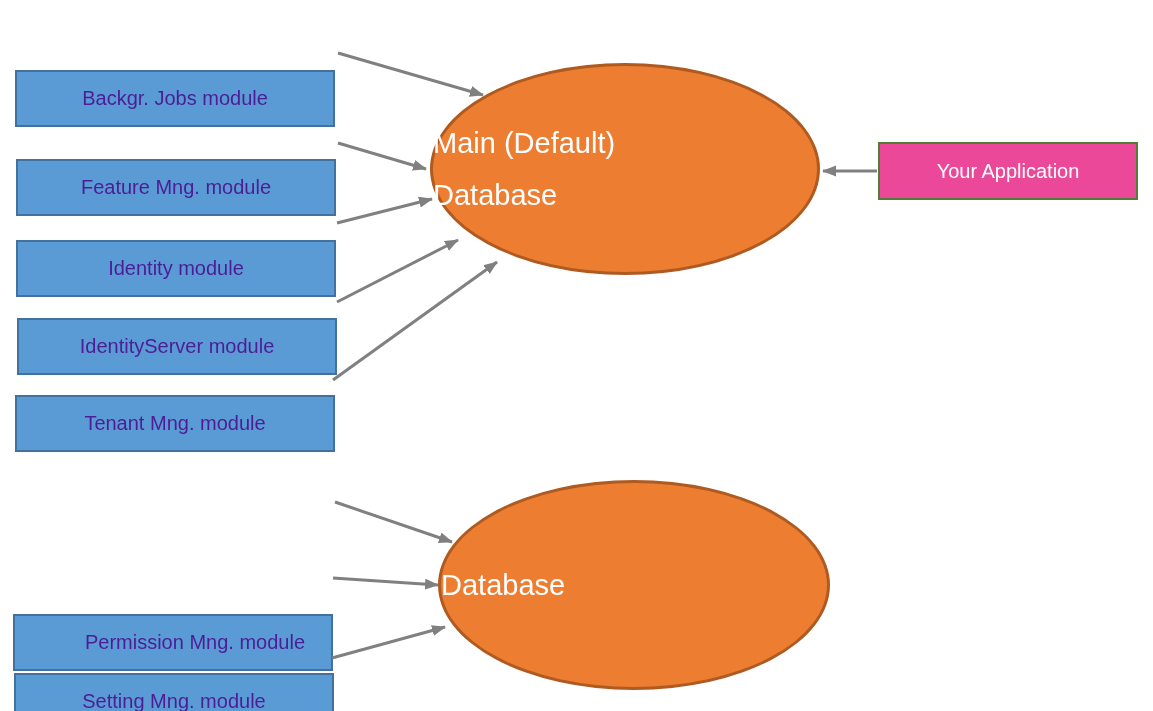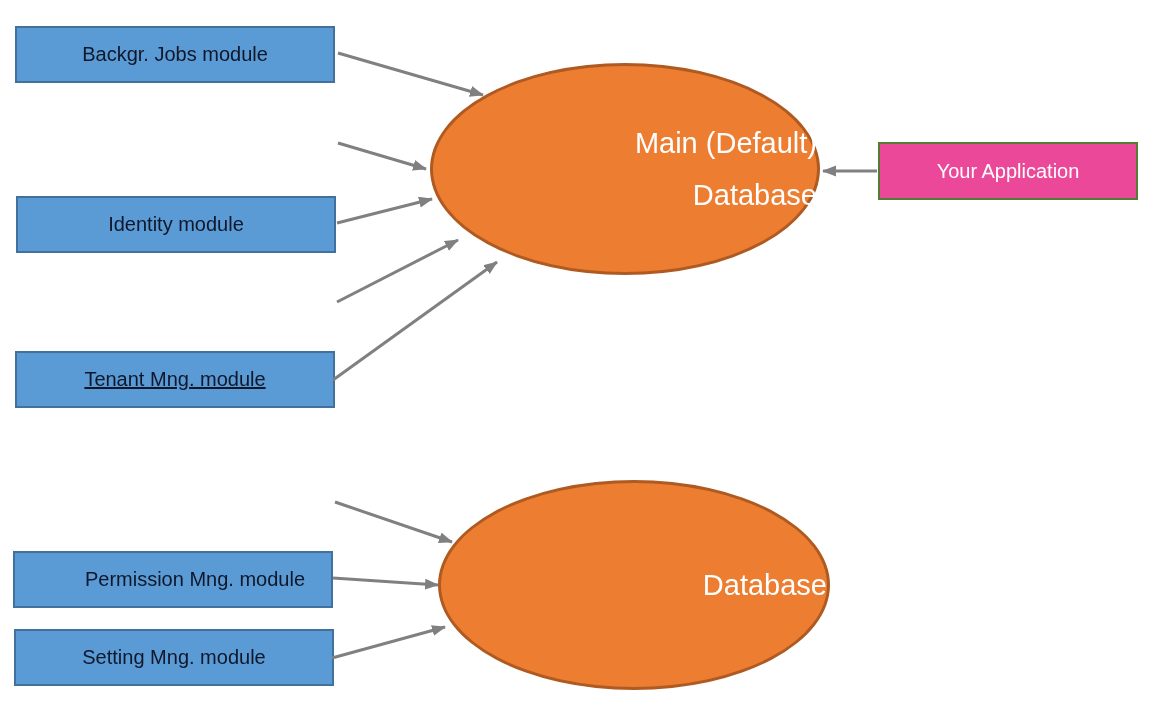--- a/index.html
+++ b/index.html
@@ -18,33 +18,34 @@
   .module-box {
     position: absolute;
     width: 320px;
     height: 57px;
     background: #5B9BD5;
     border: 2px solid #41719C;
     box-sizing: border-box;
     display: flex;
     align-items: center;
     justify-content: center;
-    color: #0f172a;
+    color: #4c1d95;
     font-size: 20px;
     white-space: nowrap;
+    margin-top: 44px;
   }
   .db-ellipse {
     position: absolute;
     background: #ED7D31;
     border: 3px solid #AE5A21;
     border-radius: 50%;
     box-sizing: border-box;
     display: flex;
     flex-direction: column;
-    align-items: flex-end;
+    align-items: flex-start;
     justify-content: center;
     color: #ffffff;
     font-size: 29px;
     line-height: 52px;
     text-align: center;
   }
   .app-box {
     position: absolute;
     left: 878px;
     top: 142px;
@@ -66,37 +67,43 @@
     top: 0;
     width: 1153px;
     height: 711px;
     pointer-events: none;
   }
   
   .m-top-0 { left: 15px; top: 26px; }
   .m-top-1 { left: 16px; top: 115px; }
   .m-top-2 { left: 16px; top: 196px; }
   .m-top-3 { left: 17px; top: 274px; }
-  .m-top-4 { left: 15px; top: 351px; text-decoration: underline; }
+  .m-top-4 { left: 15px; top: 351px; }
   .m-bot-0 { left: 14px; top: 473px; }
-  .m-bot-1 { left: 13px; top: 551px; padding-left: 44px; }
+  .m-bot-1 { left: 13px; top: 570px; padding-left: 44px; }
   .m-bot-2 { left: 14px; top: 629px; justify-content: center; }
   .db-main   { left: 430px; top: 63px;  width: 390px; height: 212px; }
   .db-second { left: 438px; top: 480px; width: 392px; height: 210px; }
 </style>
 </head>
 <body>
 
 <div class="canvas">
 
   <div class="module-box m-top-0">
     <span>Backgr. Jobs module</span>
   </div>
+  <div class="module-box m-top-1">
+    <span>Feature Mng. module</span>
+  </div>
   <div class="module-box m-top-2">
     <span>Identity module</span>
+  </div>
+  <div class="module-box m-top-3">
+    <span>IdentityServer module</span>
   </div>
   <div class="module-box m-top-4">
     <span>Tenant Mng. module</span>
   </div>
 
   <div class="module-box m-bot-1">
     <span>Permission Mng. module</span>
   </div>
   <div class="module-box m-bot-2">
     <span>Setting Mng. module</span>

